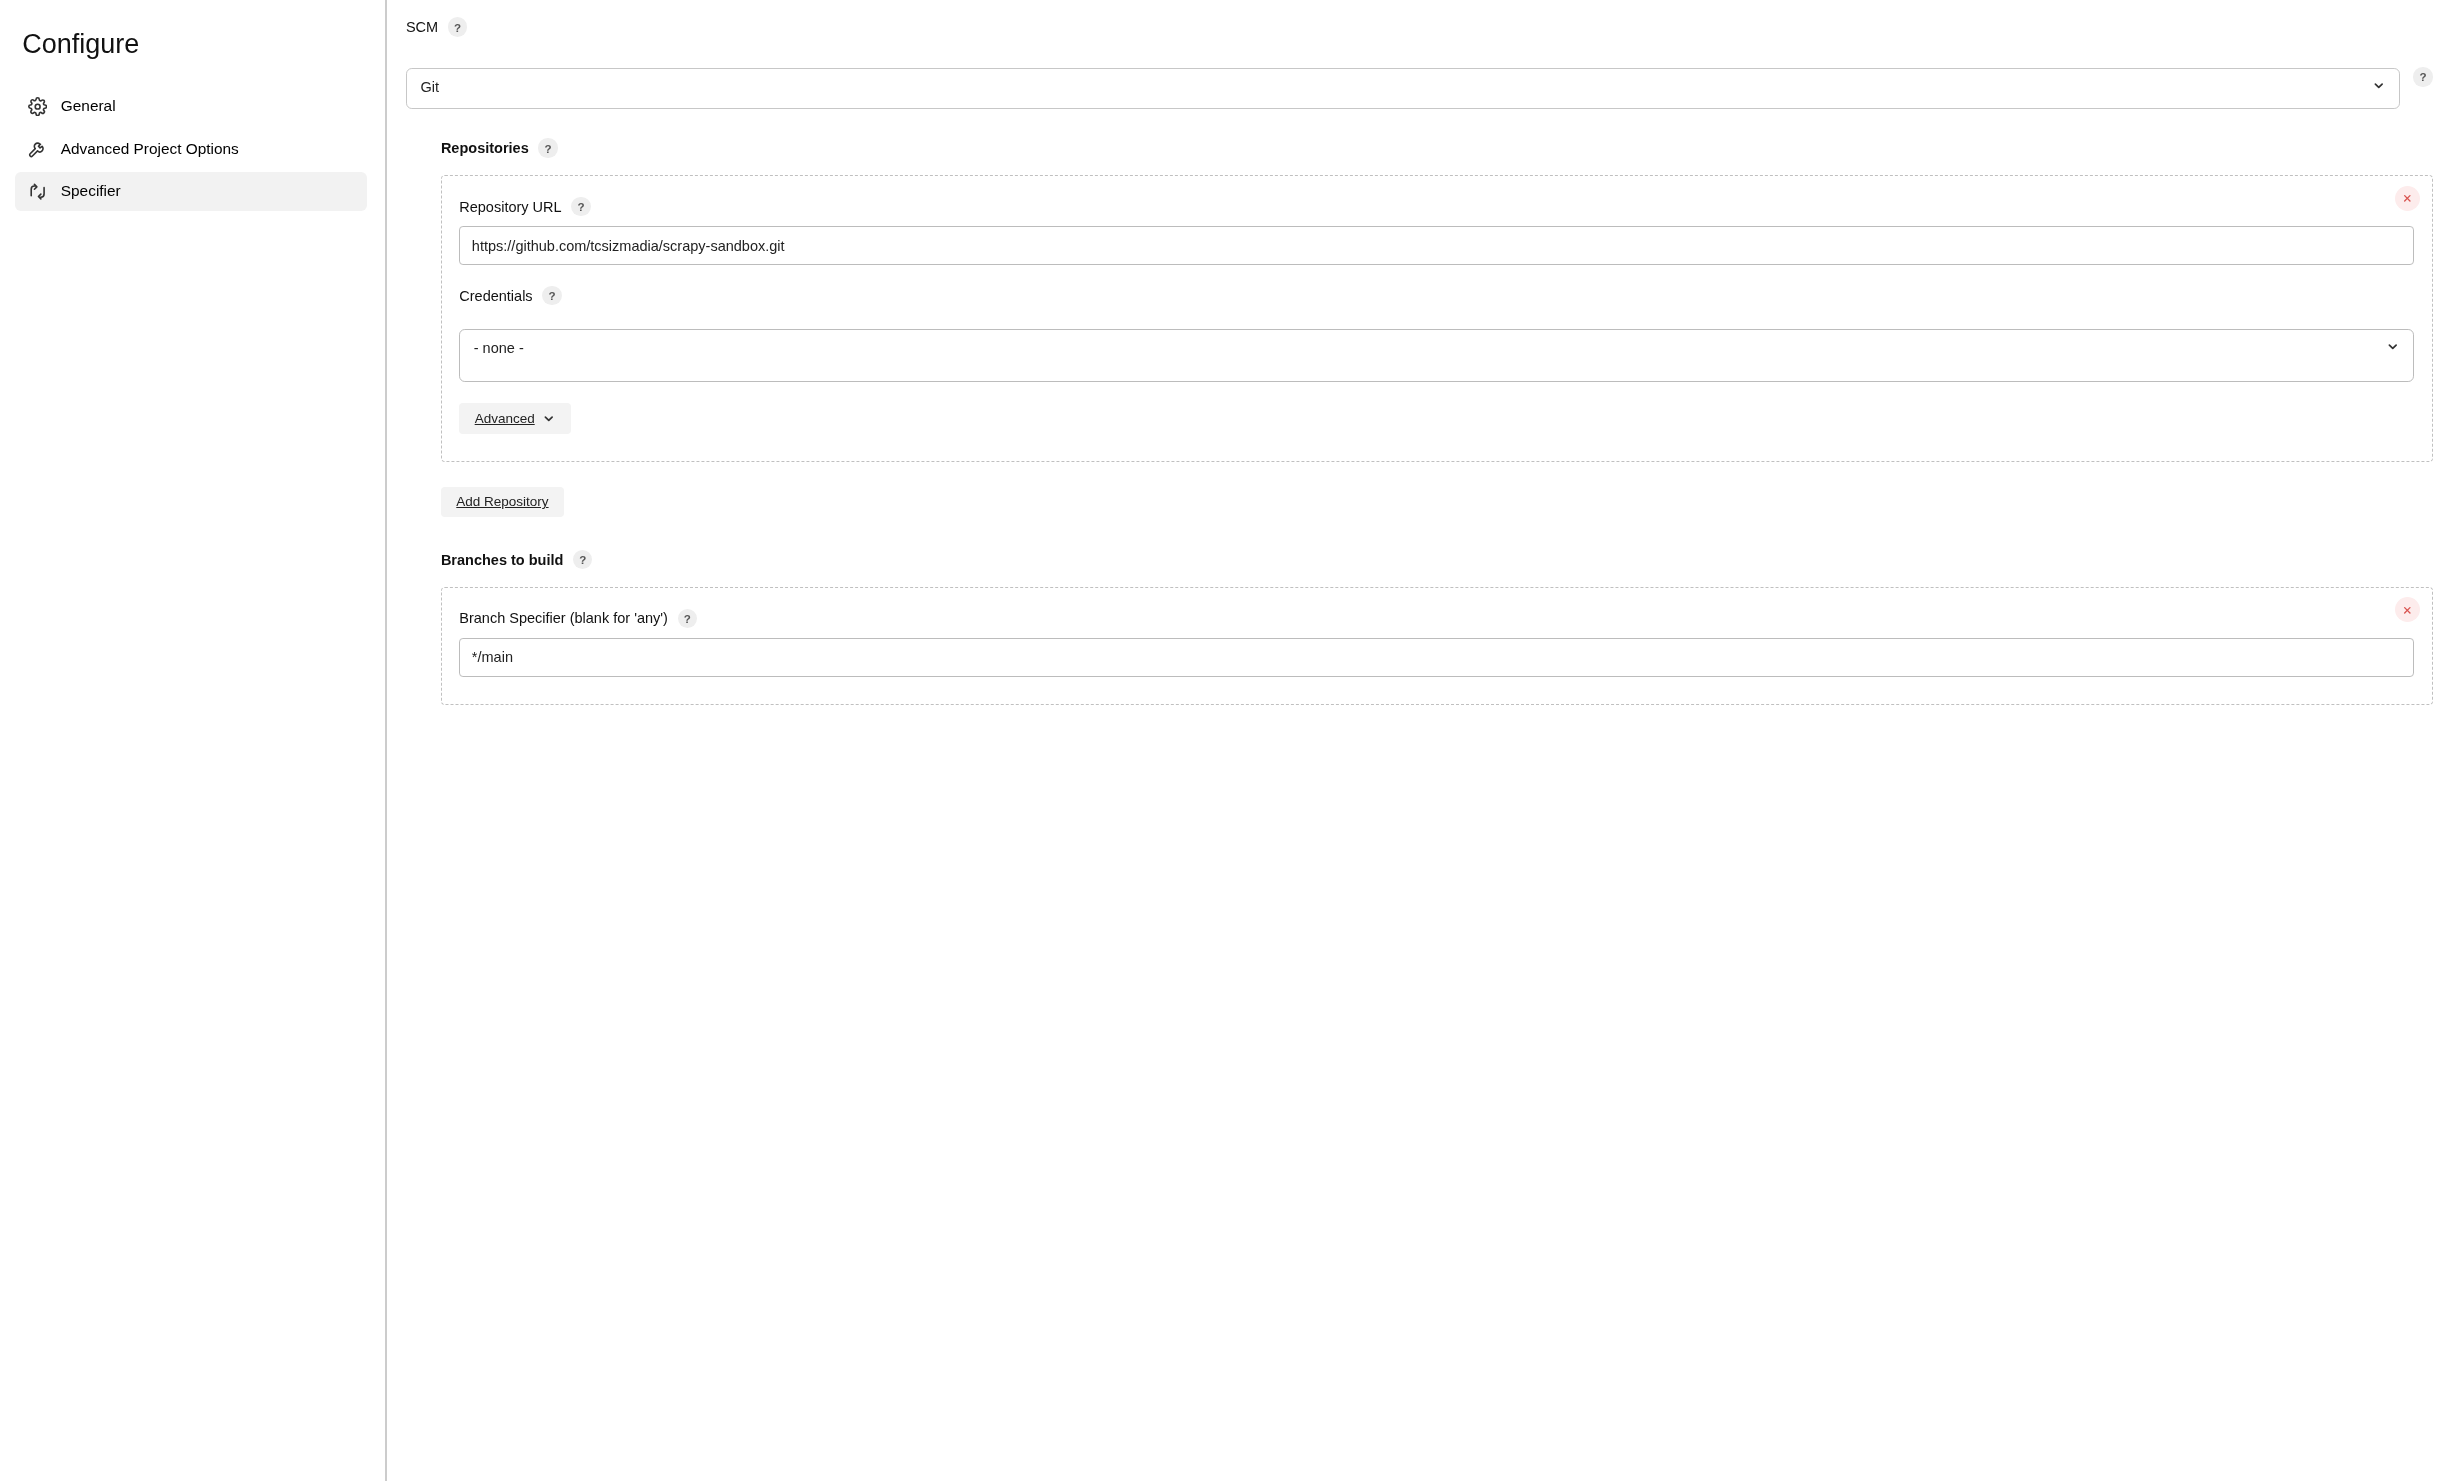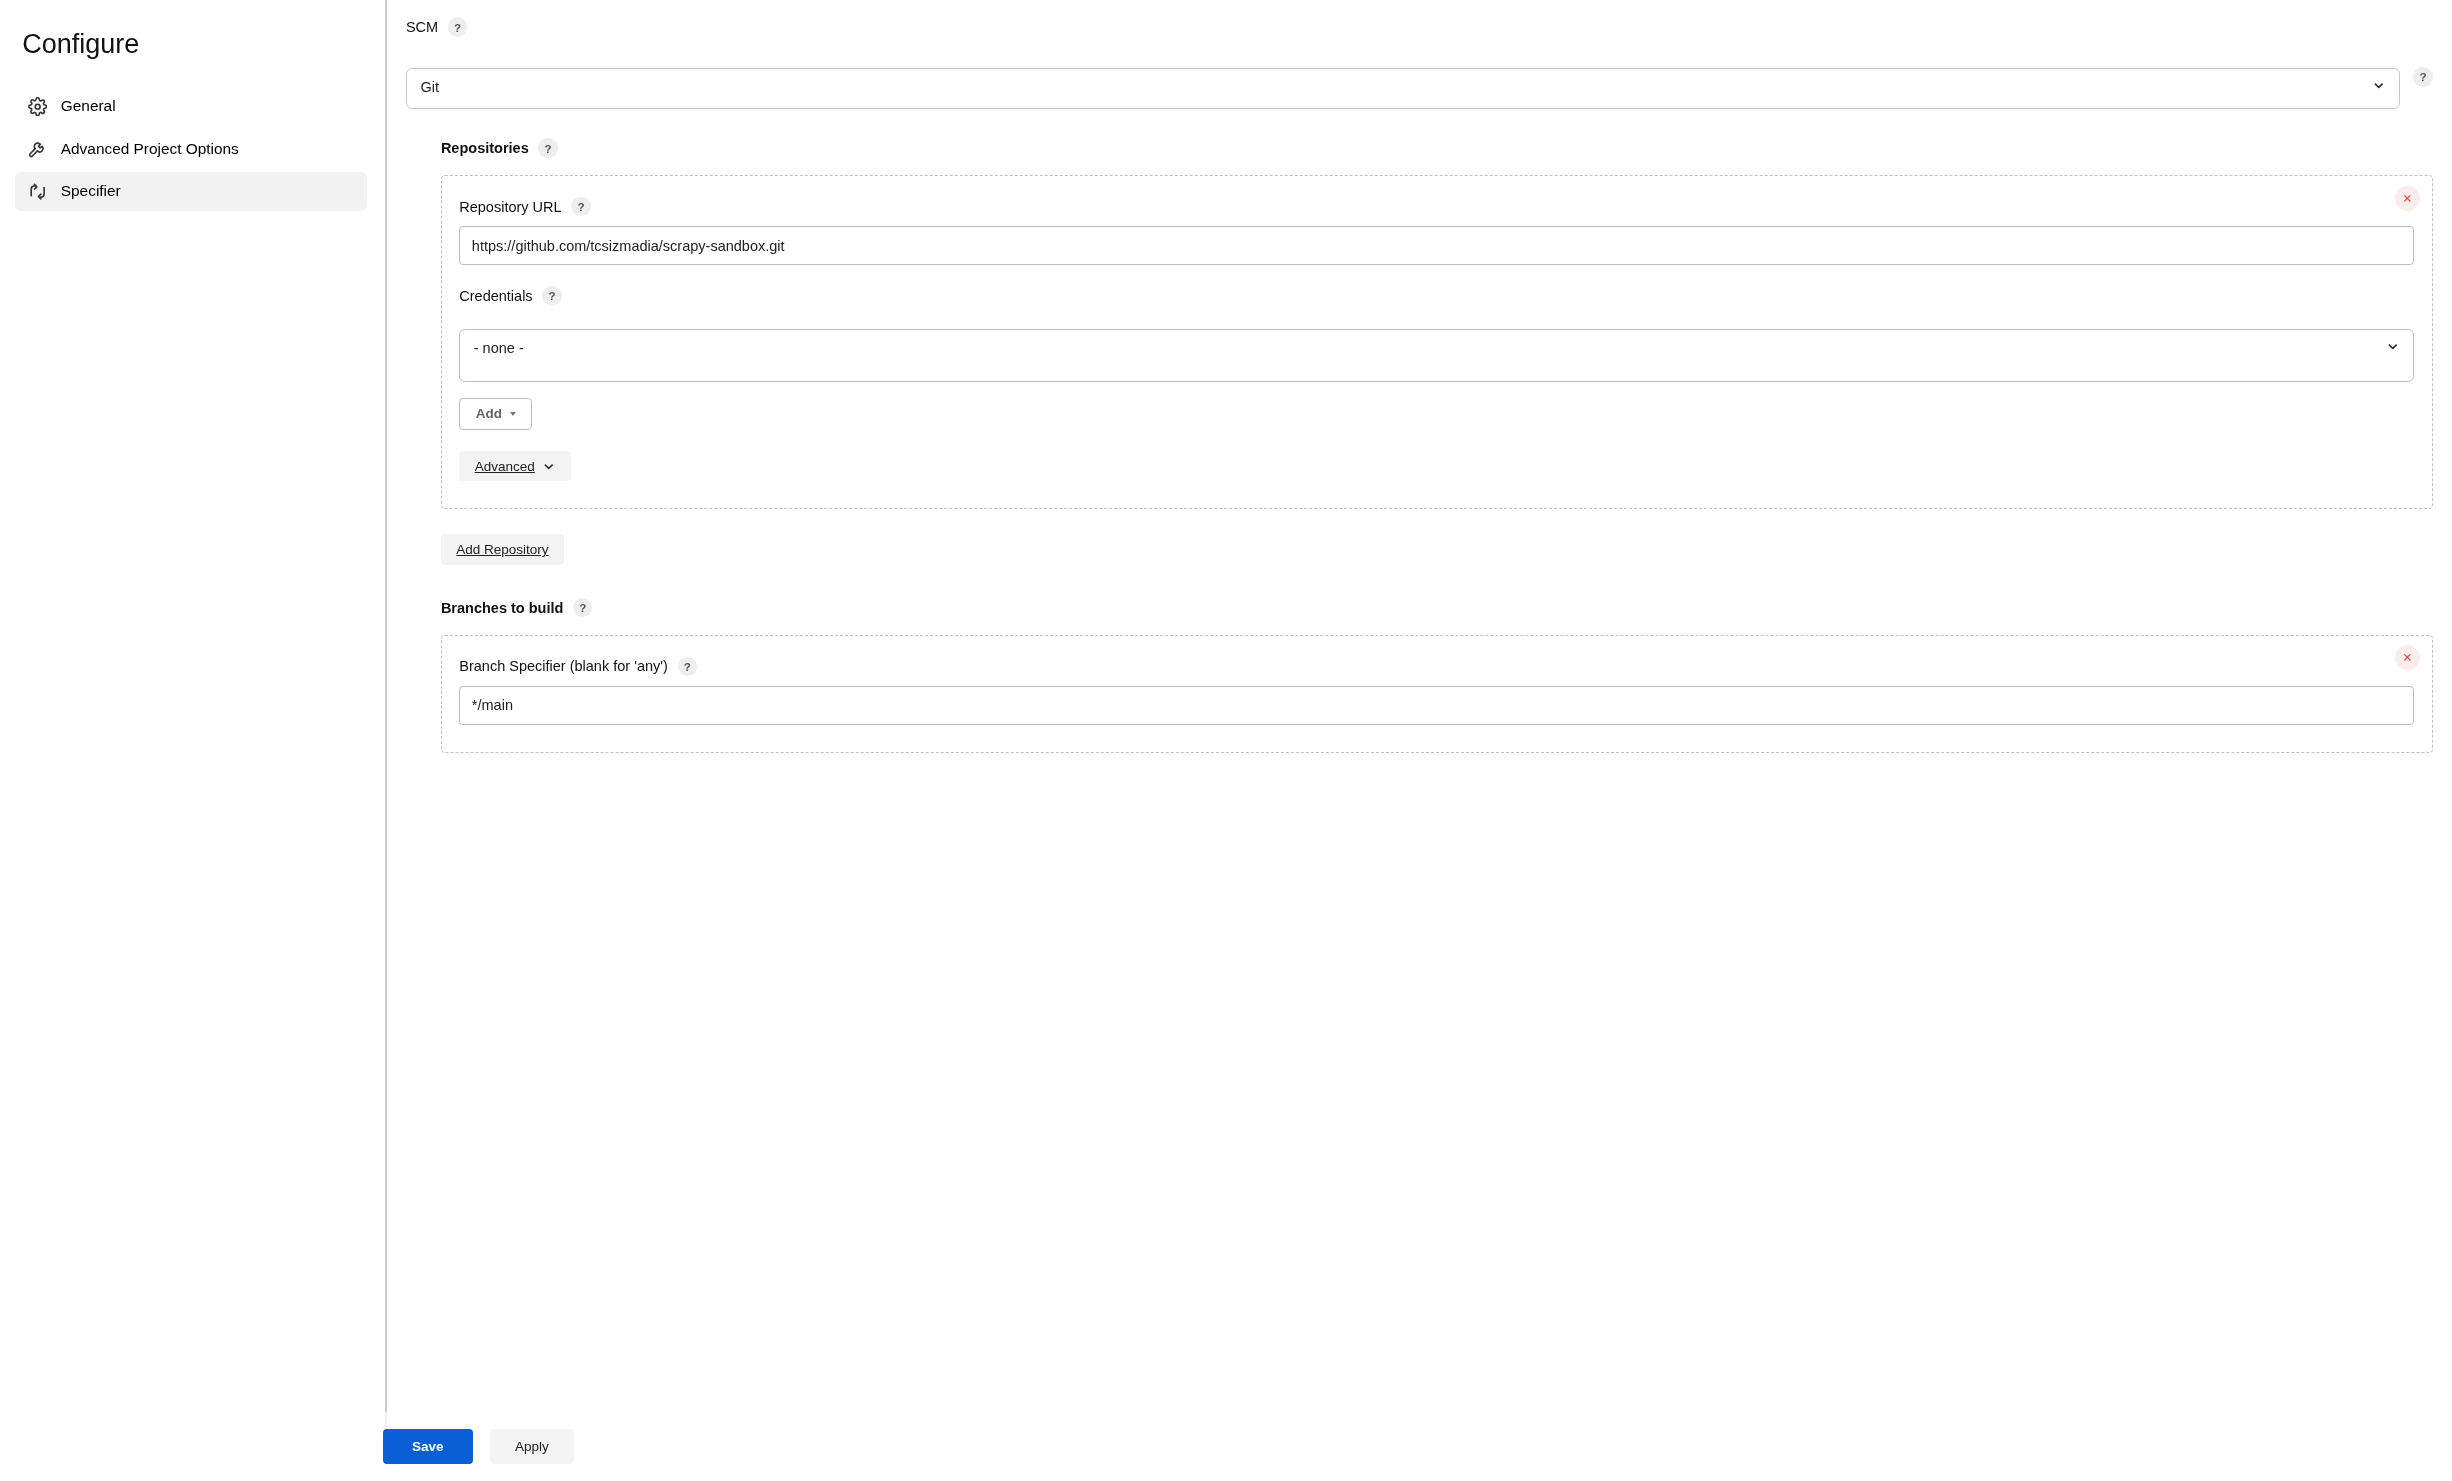--- a/index.html
+++ b/index.html
@@ -293,26 +293,20 @@
         <div class="field">
           <div class="field-label">
             <span>Credentials</span>
             <span class="help">?</span>
           </div>
           <div class="faux-select inner">
             <span>- none -</span>
             <svg class="chev" viewBox="0 0 24 24" fill="none" stroke="currentColor" stroke-width="3" stroke-linecap="round" stroke-linejoin="round">
                 <polyline points="6 9 12 15 18 9"></polyline>
               </svg>
-          </div>
-          <div style="margin-top:15.4px;">
-            <button class="btn btn-outline">
-              <span>Add</span>
-              <span class="caret-down"></span>
-            </button>
           </div>
         </div>
 
         <div>
           <button class="btn btn-gray">
             <span>Advanced</span>
             <svg class="chev" width="11.6" height="11.6" viewBox="0 0 24 24" fill="none" stroke="currentColor" stroke-width="3" stroke-linecap="round" stroke-linejoin="round">
                 <polyline points="6 9 12 15 18 9"></polyline>
               </svg>
           </button>
@@ -340,22 +334,14 @@
             <span>Branch Specifier (blank for 'any')</span>
             <span class="help">?</span>
           </div>
           <input class="text-input" type="text" value="*/main" style="">
         </div>
       </div>
 
     </div>
   </main>
 
-  <div class="footer">
-    <button class="btn btn-primary">
-      <span>Save</span>
-    </button>
-    <button class="btn btn-apply">
-      <span>Apply</span>
-    </button>
-  </div>
 </div>
 
 
 </body></html>

